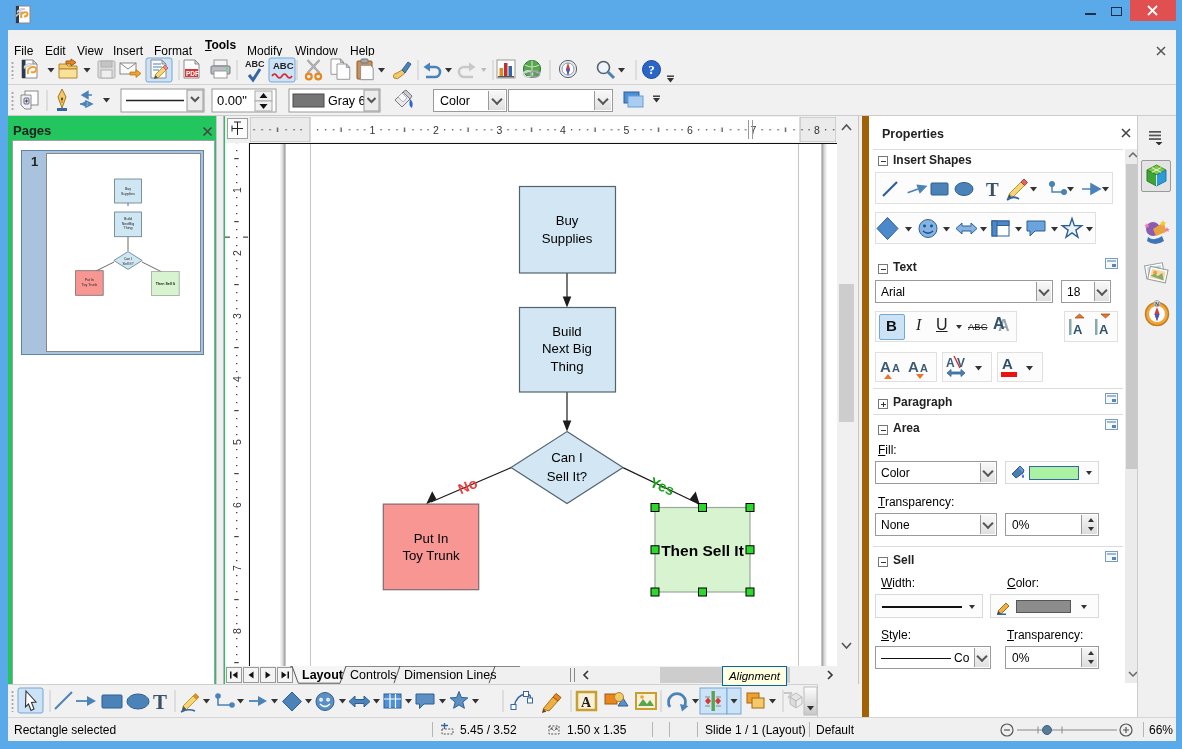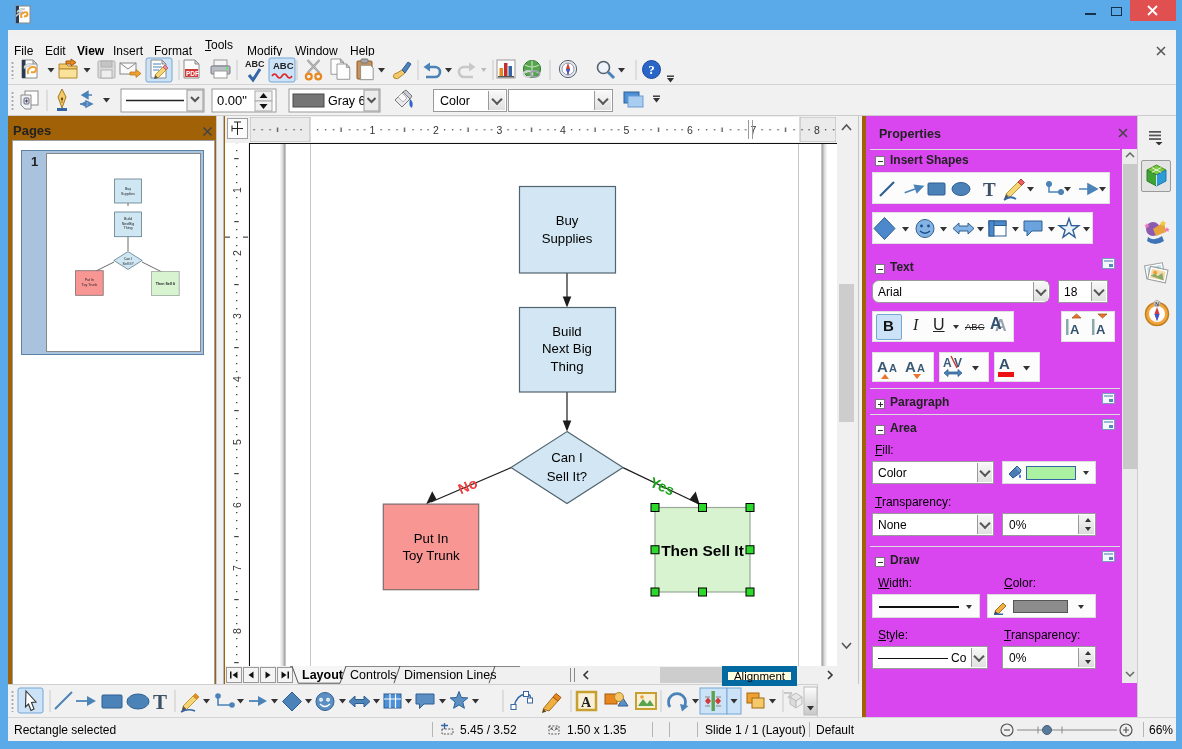--- a/index.html
+++ b/index.html
@@ -41,24 +41,24 @@
 <div class="abs" style="left:1130px;top:0;width:46px;height:21px;background:#e05050;"></div>
 <svg class="abs" style="left:1146px;top:4px;" width="13" height="13" viewBox="0 0 13 13">
       <path d="M2 2 L11 11 M11 2 L2 11" stroke="#fff" stroke-width="1.8"></path>
     </svg>
 
 <div id="client"></div>
 
 <div class="abs" style="left:8px;top:30px;width:1168px;height:26px;background:#f1f1f1;margin-top:8px;">
 <div class="lbl" style="left:6px;top:6px;"><u>F</u>ile</div>
 <div class="lbl" style="left:37px;top:6px;"><u>E</u>dit</div>
-<div class="lbl" style="left:69px;top:6px;font-weight:bold;"><u>V</u>iew</div>
+<div class="lbl" style="left:69px;top:6px;"><u>V</u>iew</div>
 <div class="lbl" style="left:105px;top:6px;"><u>I</u>nsert</div>
 <div class="lbl" style="left:146px;top:6px;">F<u>o</u>rmat</div>
-<div class="lbl" style="left:197px;top:0;"><u>T</u>ools</div>
+<div class="lbl" style="left:197px;top:0;font-weight:bold;"><u>T</u>ools</div>
 <div class="lbl" style="left:239px;top:6px;"><u>M</u>odify</div>
 <div class="lbl" style="left:287px;top:6px;"><u>W</u>indow</div>
 <div class="lbl" style="left:342px;top:6px;"><u>H</u>elp</div>
 <svg class="abs" style="left:1147px;top:7px;" width="12" height="12" viewBox="0 0 12 12">
         <path d="M2 2 L10 10 M10 2 L2 10" stroke="#555" stroke-width="1.5"></path>
       </svg>
 </div>
 
 <div id="tb1" class="abs" style="left:8px;top:56px;width:1168px;height:29px;background:#f1f1f1;border-bottom:1px solid #d4d4d4;">
 <div class="grip" style="left:3px;"></div>
@@ -275,21 +275,21 @@
         <span class="vbtn" style="width:17px;"></span>
       </div>
 <svg width="50" height="29" viewBox="0 0 50 29" style="position:absolute;left:607px;top:0;">
  <rect x="9" y="6" width="15" height="11" fill="#4b90d9" stroke="#2e5f92"></rect>
  <rect x="13" y="10" width="15" height="11" fill="#a8cdf0" stroke="#6a9dd5"></rect>
  <path d="M38 12 l7 0 -3.5 4.5 z" fill="#333"></path>
         <rect x="38" y="9.5" width="7" height="1.4" fill="#333"></rect>
 </svg>
 </div>
 
-<div id="pages" class="abs" style="left:8px;top:116px;width:217px;height:570px;background:#a16207;">
+<div id="pages" class="abs" style="left:8px;top:116px;width:217px;height:570px;background:#22c55e;">
   <div class="lbl" style="left:5px;top:7px;font-weight:bold;color:#222;font-size:13px;">Pages</div>
   <svg class="abs" style="left:194px;top:10px;" width="11" height="11">
         <path d="M1.5 1.5 L9.5 9.5 M9.5 1.5 L1.5 9.5" stroke="#444" stroke-width="1.6"></path>
       </svg>
   <div class="abs" style="left:4px;top:24px;width:203px;height:560px;background:#fff;border:1px solid #9aa0a6;">
 
     <div class="abs" style="left:8px;top:9px;width:183px;height:205px;background:#a9c2dd;border:1px solid #5e83a8;">
       <div class="lbl" style="left:9px;top:3px;font-weight:bold;color:#222;font-size:13px;">1</div>
       <div class="abs" style="left:24px;top:2px;width:155px;height:199px;background:#fff;border:1px solid #888;">
         <svg width="153" height="197" viewBox="0 0 153 197">
@@ -517,21 +517,21 @@
         </div>
     <div class="abs" style="left:435px;top:1px;width:130px;height:16px;background:#cdcdcd;"></div>
     <div class="abs" style="left:597px;top:1px;width:15px;height:16px;display:flex;align-items:center;justify-content:center;">
           <svg width="8" height="10">
             <path d="M2 1 L6 5 L2 9" stroke="#333" stroke-width="1.6" fill="none"></path>
           </svg>
         </div>
   </div>
 </div>
 
-<div id="props" class="abs" style="left:862px;top:116px;width:276px;height:601px;background:#d946ef;border-left:4px solid #a16207;font-size:12px;">
+<div id="props" class="abs" style="left:862px;top:116px;width:276px;height:601px;background:#ffffff;border-left:7px solid #a16207;font-size:12px;">
   <div class="lbl" style="left:13px;top:11px;font-weight:bold;color:#222;font-size:12.5px;">Properties</div>
   <svg class="abs" style="left:251px;top:11px;" width="12" height="12">
         <path d="M2 2 L10 10 M10 2 L2 10" stroke="#444" stroke-width="1.6"></path>
       </svg>
   <div class="abs" style="left:4px;top:33px;width:250px;height:534px;border-top:1px solid #dcdcdc;"></div>
 
   <div class="abs expbox" style="left:9px;top:40px;"></div>
   <div class="lbl" style="left:24px;top:37px;font-weight:bold;color:#222;">Insert Shapes</div>
   <div class="abs" style="left:6px;top:56px;width:238px;height:32px;background:#fcfcfc;border:1px solid #e0e0e0;">
   <svg width="236" height="30" viewBox="0 0 236 30">
@@ -588,21 +588,21 @@
       <path d="M139 14 l7 0 -3.5 4.5 z"></path>
             <path d="M175 14 l7 0 -3.5 4.5 z"></path>
             <path d="M210 14 l7 0 -3.5 4.5 z"></path>
     </g>
   </svg>
 </div>
 
   <div class="abs expbox" style="left:9px;top:148px;"></div>
   <div class="lbl" style="left:24px;top:144px;font-weight:bold;color:#222;">Text</div>
   <div class="abs launcher" style="left:236px;top:142px;"></div>
-  <div class="combo" style="left:6px;top:164px;width:178px;height:23px;border-radius:7px;">
+  <div class="combo" style="left:6px;top:164px;width:178px;height:23px;">
         <span style="position:absolute;left:5px;top:4px;">Arial</span>
         <span class="vbtn"></span>
       </div>
   <div class="combo" style="left:192px;top:164px;width:50px;height:23px;">
         <span style="position:absolute;left:5px;top:4px;">18</span>
         <span class="vbtn"></span>
       </div>
 
   <div class="abs" style="left:6px;top:195px;width:142px;height:31px;background:#fcfcfc;border:1px solid #e0e0e0;">
     <div class="abs hl" style="left:3px;top:2px;width:26px;height:26px;"></div>
@@ -682,21 +682,21 @@
         <span style="position:absolute;left:5px;top:4px;">None</span>
         <span class="vbtn"></span>
       </div>
   <div class="abs spinner" style="left:136px;top:397px;width:94px;height:23px;background:#fff;border:1px solid #9a9a9a;">
     <span style="position:absolute;left:6px;top:4px;">0%</span>
         <i class="spinup"></i>
         <i class="spindn"></i>
   </div>
 
   <div class="abs expbox" style="left:9px;top:441px;"></div>
-  <div class="lbl" style="left:24px;top:437px;font-weight:bold;color:#222;">Draw</div>
+  <div class="lbl" style="left:24px;top:437px;font-weight:bold;color:#222;">Sell</div>
   <div class="abs launcher" style="left:236px;top:435px;"></div>
   <div class="abs" style="left:4px;top:430px;width:250px;height:1px;background:#dcdcdc;"></div>
 
   <div class="lbl" style="left:12px;top:460px;"><u>W</u>idth:</div>
   <div class="lbl" style="left:138px;top:460px;"><u>C</u>olor:</div>
   <div class="abs" style="left:6px;top:478px;width:108px;height:24px;background:#fcfcfc;border:1px solid #dadada;">
     <div class="abs" style="left:6px;top:11px;width:80px;height:1.5px;background:#111;"></div>
     <div class="dd" style="left:93px;top:10px;"></div>
   </div>
   <div class="abs" style="left:121px;top:478px;width:109px;height:24px;background:#fcfcfc;border:1px solid #dadada;">
@@ -939,13 +939,13 @@
     <circle cx="47" cy="7" r="4.5" fill="#5a7a9a" stroke="#44607c"></circle>
     <circle cx="126" cy="7" r="6" fill="none" stroke="#555" stroke-width="1.2"></circle>
         <path d="M123 7 h6 M126 4 v6" stroke="#555" stroke-width="1.2"></path>
   </svg>
   <div class="abs" style="left:1135px;top:4px;width:1px;height:15px;background:#b5b5b5;"></div>
   <div class="lbl" style="left:1141px;top:5px;">66%</div>
 </div>
 <div class="abs" style="left:858px;top:116px;width:1px;height:568px;background:#c4c4c4;"></div>
 <div class="abs" style="left:1137px;top:116px;width:1px;height:601px;background:#cccccc;"></div>
 
-<div class="abs" style="left:722px;top:666px;width:75px;height:20px;background:#ffffe1;border:6px solid #0369a1;color:#000;font-size:11.5px;display:flex;align-items:center;justify-content:center;z-index:50;">Alignment</div>
+<div class="abs" style="left:722px;top:666px;width:65px;height:20px;background:#ffffe1;border:1px solid #0369a1;color:#000;font-size:11.5px;display:flex;align-items:center;justify-content:center;z-index:50;font-style:italic;">Alignment</div>
 </div>
 </body></html>

